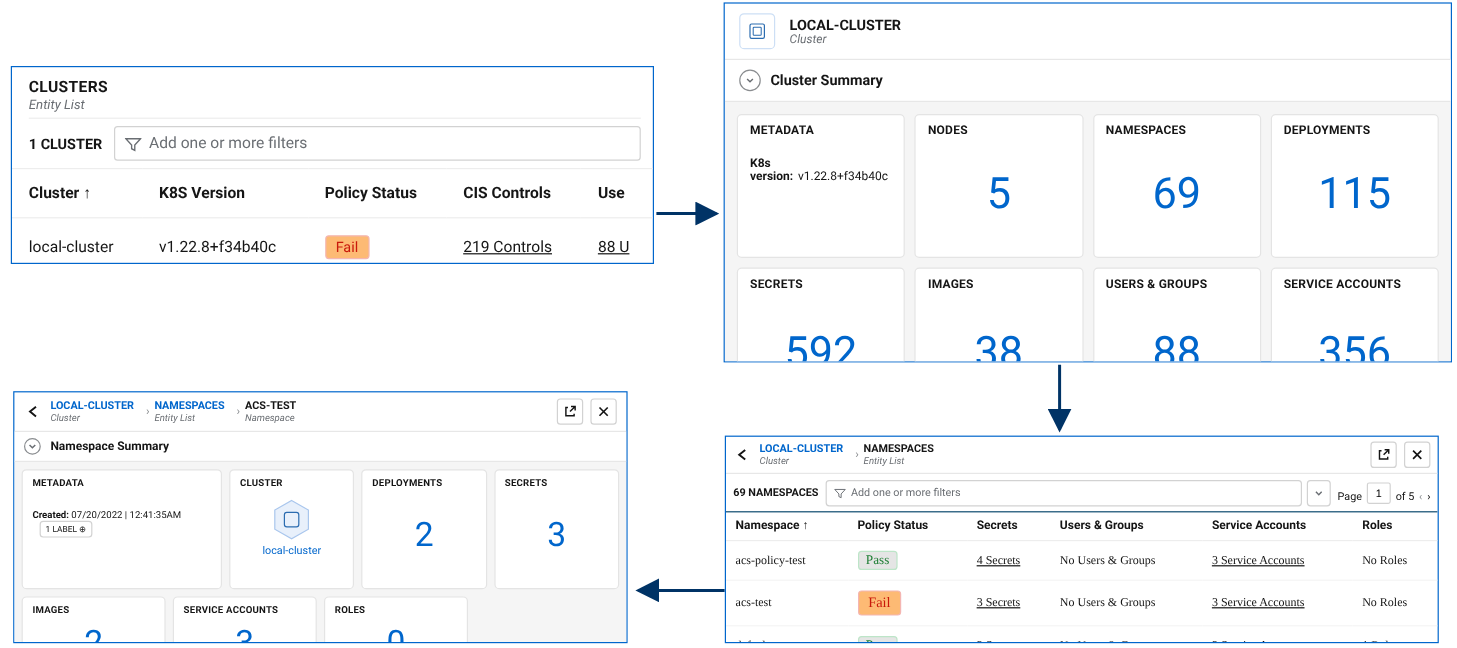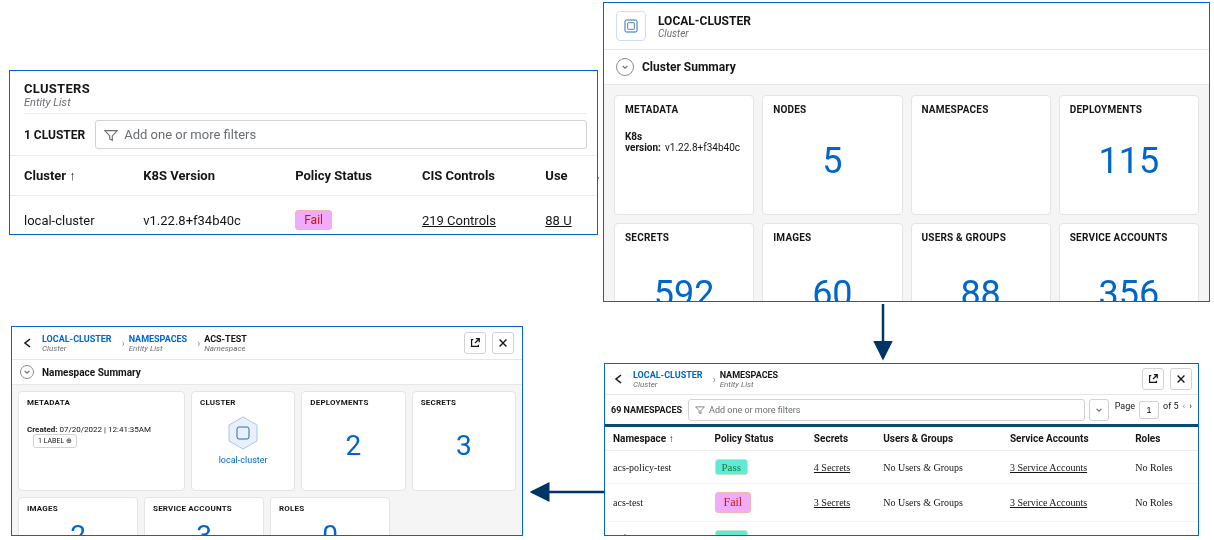--- a/index.html
+++ b/index.html
@@ -1,31 +1,31 @@
 <!DOCTYPE html>
 <html><head>
 <meta charset="utf-8">
 <style>
   *{box-sizing:border-box;margin:0;padding:0;}
   body{font-family:-apple-system,BlinkMacSystemFont,"Segoe UI",Roboto,Helvetica,Arial,sans-serif;color:#151515;background:#fff;width:1214px;height:540px;position:relative;overflow:hidden;font-size:13px;}
   .panel{position:absolute;border:1px solid #06c;background:#fff;}
   
-  #p1{left:9px;top:70px;width:589px;height:165px;}
+  #p1{left:9px;top:55px;width:536px;height:165px;}
   #p1 .hdr{padding:10px 14px 2px 14px;}
   #p1 .hdr .title{font-weight:700;font-size:13px;letter-spacing:.3px;}
   #p1 .hdr .sub{color:#6a6e73;font-style:italic;font-size:11px;}
   #p1 .countbar{margin:2px 10px 0 14px;display:flex;align-items:center;border-top:1px solid #ededed;padding:6px 0;}
   #p1 .countlabel{font-weight:700;font-size:12px;margin-right:10px;white-space:nowrap;}
   #p1 .filterbox{flex:1;border:1px solid #d2d2d2;border-radius:3px;padding:6px 8px;display:flex;align-items:center;color:#6a6e73;background:#fff;}
   #p1 .filterbox svg{width:14px;height:14px;margin-right:6px;stroke:#6a6e73;fill:none;}
   #p1 table{width:100%;border-collapse:collapse;font-size:13px;}
   #p1 thead th{text-align:left;font-weight:700;padding:12px 14px;border-top:1px solid #ededed;border-bottom:1px solid #ededed;white-space:nowrap;}
   #p1 tbody td{padding:14px 14px;border-top:1px solid #ededed;}
-  .badge-fail{display:inline-block;background:#f0abfc;color:#c9190b;border:1px solid #f4b6b2;border-radius:3px;padding:2px 8px;font-size:12px;}
-  .badge-pass{display:inline-block;background:#5eead4;color:#1e7e34;border:1px solid #bde5c8;border-radius:3px;padding:1px 6px;font-size:11px;}
+  .badge-fail{display:inline-block;background:#fdba74;color:#c9190b;border:1px solid #f4b6b2;border-radius:3px;padding:2px 8px;font-size:12px;}
+  .badge-pass{display:inline-block;background:#e5e5e5;color:#1e7e34;border:1px solid #bde5c8;border-radius:3px;padding:1px 6px;font-size:11px;}
   .ulink{text-decoration:underline;cursor:pointer;color:#151515;}
   .blue{color:#06c;}
   
   #p2{left:603px;top:2px;width:607px;height:300px;overflow:hidden;}
   #p2 .titlebar{display:flex;align-items:center;padding:8px 12px;border-bottom:1px solid #e7e7e7;}
   .cluster-icon{width:30px;height:30px;border:1px solid #cddff5;border-radius:4px;display:flex;align-items:center;justify-content:center;margin-right:12px;}
   .cluster-icon svg{width:16px;height:16px;}
   #p2 .titletxt .name{font-weight:700;font-size:12px;}
   #p2 .titletxt .kind{color:#6a6e73;font-style:italic;font-size:10px;}
   .collapse-row{display:flex;align-items:center;background:#fff;padding:8px 12px;border-bottom:1px solid #e7e7e7;}
@@ -58,25 +58,25 @@
   #p3 .tile .tlabel{font-size:8px;}
   #p3 .tile .bignum{font-size:28px;}
   .labelpill{display:inline-block;border:1px solid #d2d2d2;border-radius:3px;padding:2px 4px;font-size:7px;margin-left:6px;vertical-align:middle;text-align:right;}
   .hex{width:40px;height:40px;margin:6px auto 2px auto;}
   #p3 .clustertile{text-align:center;}
   #p3 .clustertile .cname{color:#06c;font-size:9px;}
   #p3 .row2 .tile{height:60px;}
   
   #p4{left:604px;top:363px;width:595px;height:173px;font-size:10px;overflow:hidden;}
   #p4 .topbar{display:flex;align-items:center;padding:4px 6px;border-bottom:1px solid #e7e7e7;font-size:9px;}
-  #p4 .countbar{display:flex;align-items:center;padding:4px 6px;border-bottom:3px solid #0c4a6e;height:32px;}
+  #p4 .countbar{display:flex;align-items:center;padding:4px 6px;border-bottom:1px solid #0c4a6e;height:32px;}
   #p4 .countlabel{font-weight:700;font-size:9px;margin-right:6px;}
   #p4 .filterbox{flex:1;border:1px solid #d2d2d2;border-radius:3px;padding:3px 6px;display:flex;align-items:center;color:#6a6e73;background:#fff;font-size:9px;height:22px;}
   #p4 .filterbox svg{width:10px;height:10px;margin-right:4px;stroke:#6a6e73;fill:none;}
-  #p4 .pagectl{margin-left:6px;display:flex;align-items:flex-start;gap:4px;font-size:9px;}
+  #p4 .pagectl{margin-left:6px;display:flex;align-items:flex-end;gap:4px;font-size:9px;}
   #p4 .pagectl input{width:20px;text-align:center;border:1px solid #d2d2d2;border-radius:2px;font-size:9px;height:18px;}
   #p4 table{width:100%;border-collapse:collapse;font-size:10px;}
   #p4 thead th{text-align:left;font-weight:700;padding:6px 8px;border-bottom:1px solid #ededed;white-space:nowrap;}
   #p4 tbody td{padding:8px 8px;border-top:1px solid #f4f4f4;white-space:nowrap;font-family:Liberation Serif, serif;}
   #p4 .selopen{border:1px solid #d2d2d2;width:20px;height:22px;display:flex;align-items:center;justify-content:center;border-radius:3px;margin-left:4px;background:#fff;}
   
   svg.arrow{position:absolute;pointer-events:none;}
 </style>
 </head>
 <body>
@@ -168,34 +168,35 @@
       <div class="tile meta">
         <div class="tlabel">METADATA</div>
         <div class="mrow"><b>K8s version:</b><span>v1.22.8+f34b40c</span></div>
       </div>
       <div class="tile">
           <div class="tlabel">NODES</div>
           <div class="bignum">5</div>
         </div>
       <div class="tile">
           <div class="tlabel">NAMESPACES</div>
+          <div class="bignum">69</div>
         </div>
       <div class="tile">
           <div class="tlabel">DEPLOYMENTS</div>
           <div class="bignum">115</div>
         </div>
     </div>
     <div class="tilegrid row2" style="margin-top:8px;">
       <div class="tile">
           <div class="tlabel">SECRETS</div>
           <div class="bignum">592</div>
         </div>
       <div class="tile">
           <div class="tlabel">IMAGES</div>
-          <div class="bignum">60</div>
+          <div class="bignum">38</div>
         </div>
       <div class="tile">
           <div class="tlabel">USERS &amp; GROUPS</div>
           <div class="bignum">88</div>
         </div>
       <div class="tile">
           <div class="tlabel">SERVICE ACCOUNTS</div>
           <div class="bignum">356</div>
         </div>
     </div>

